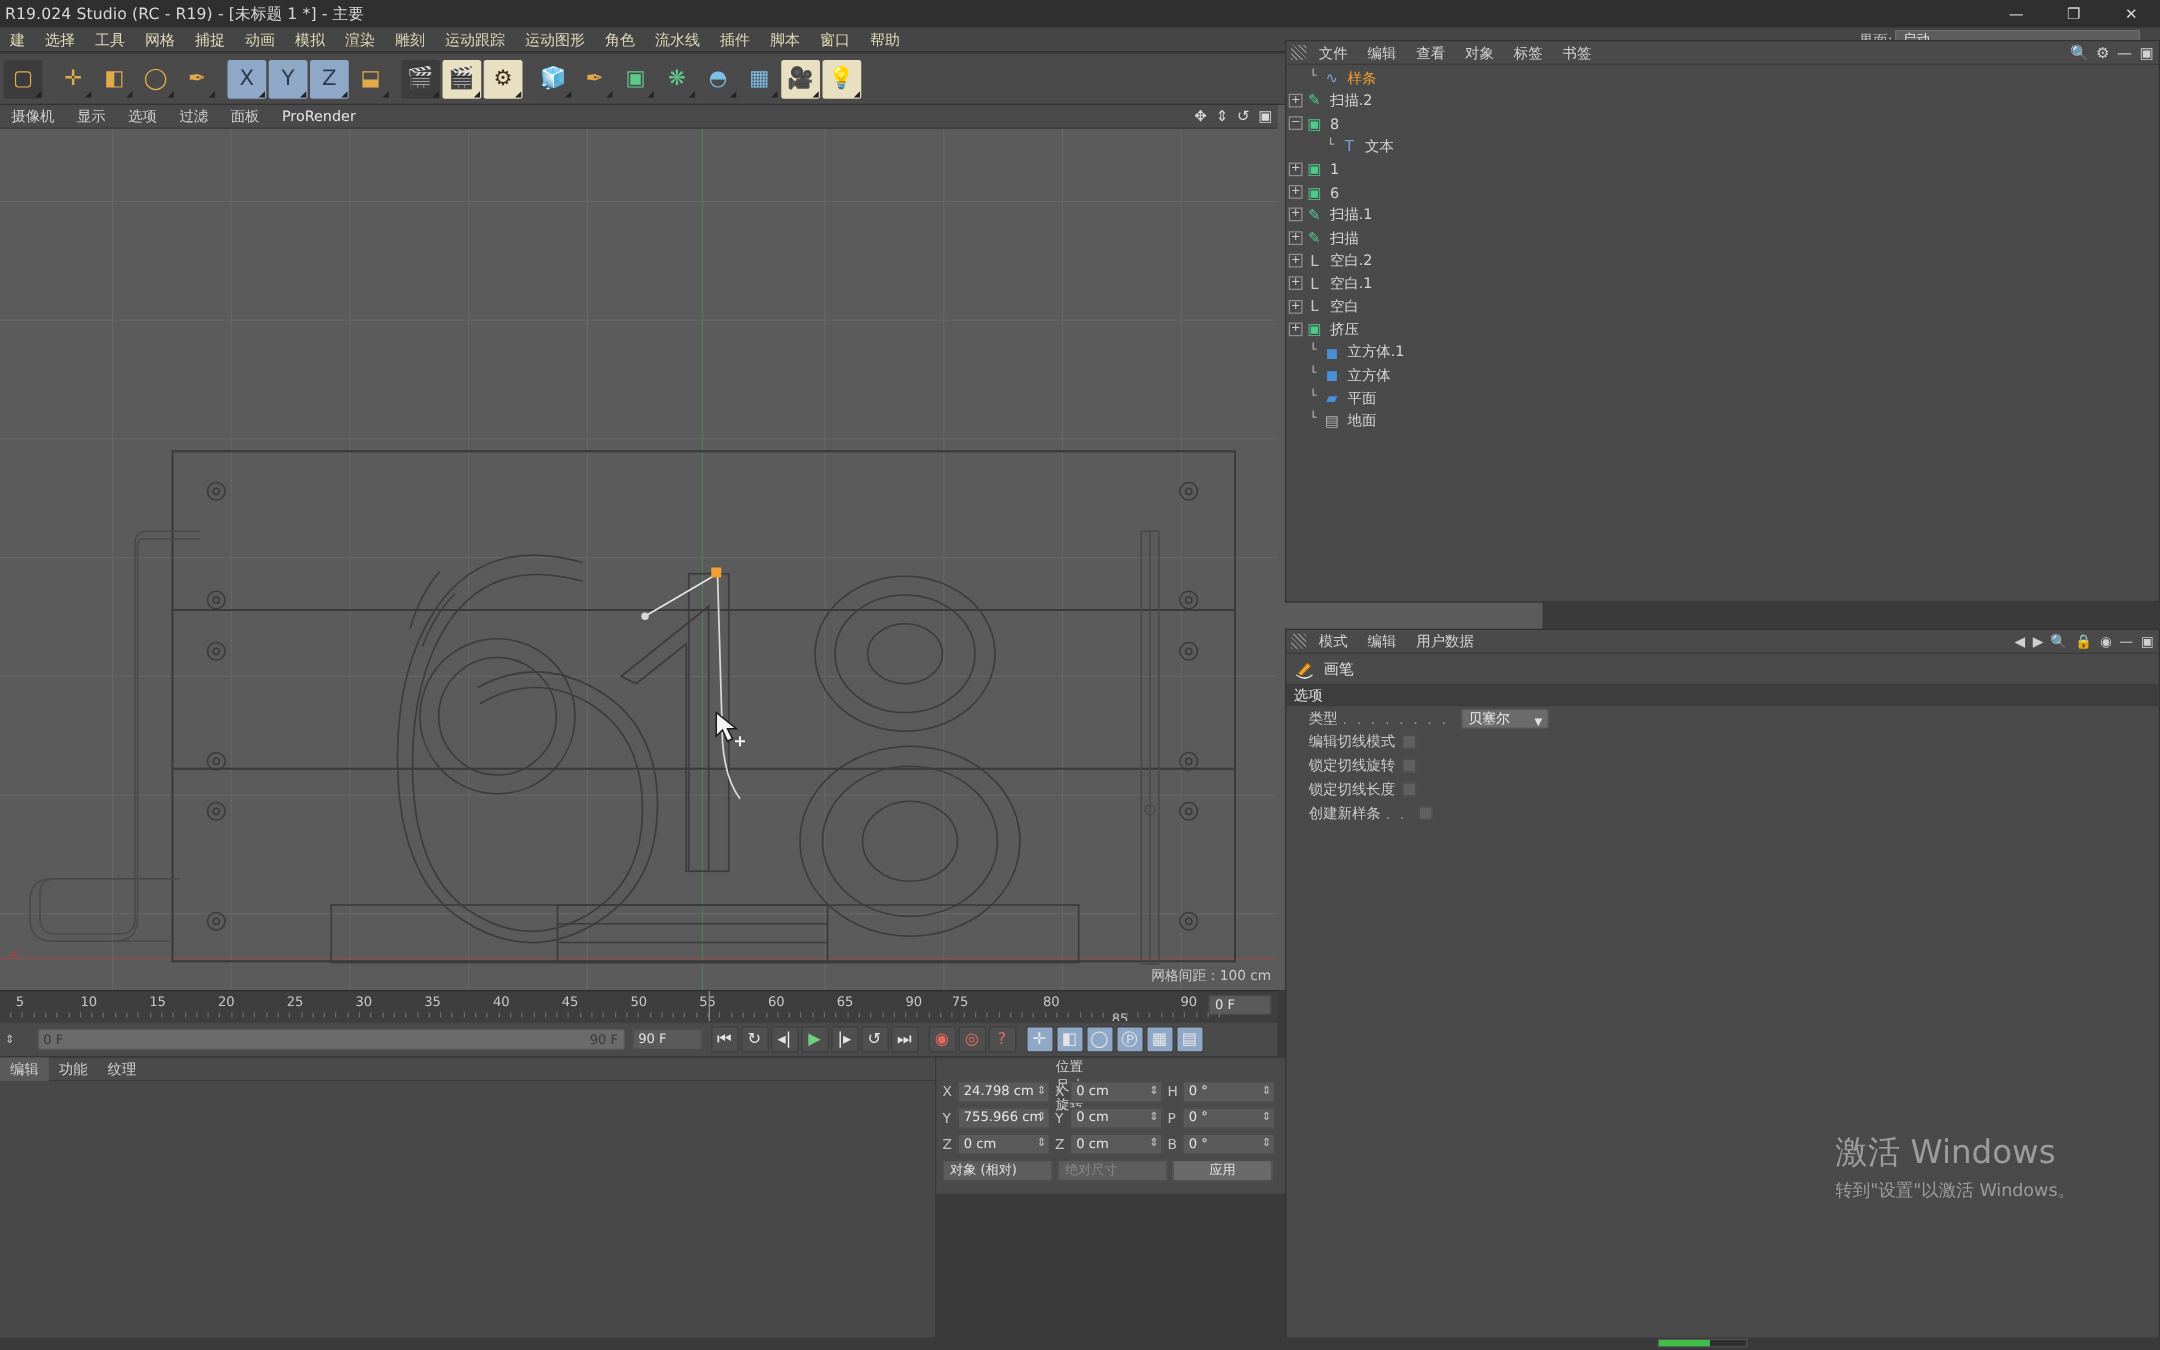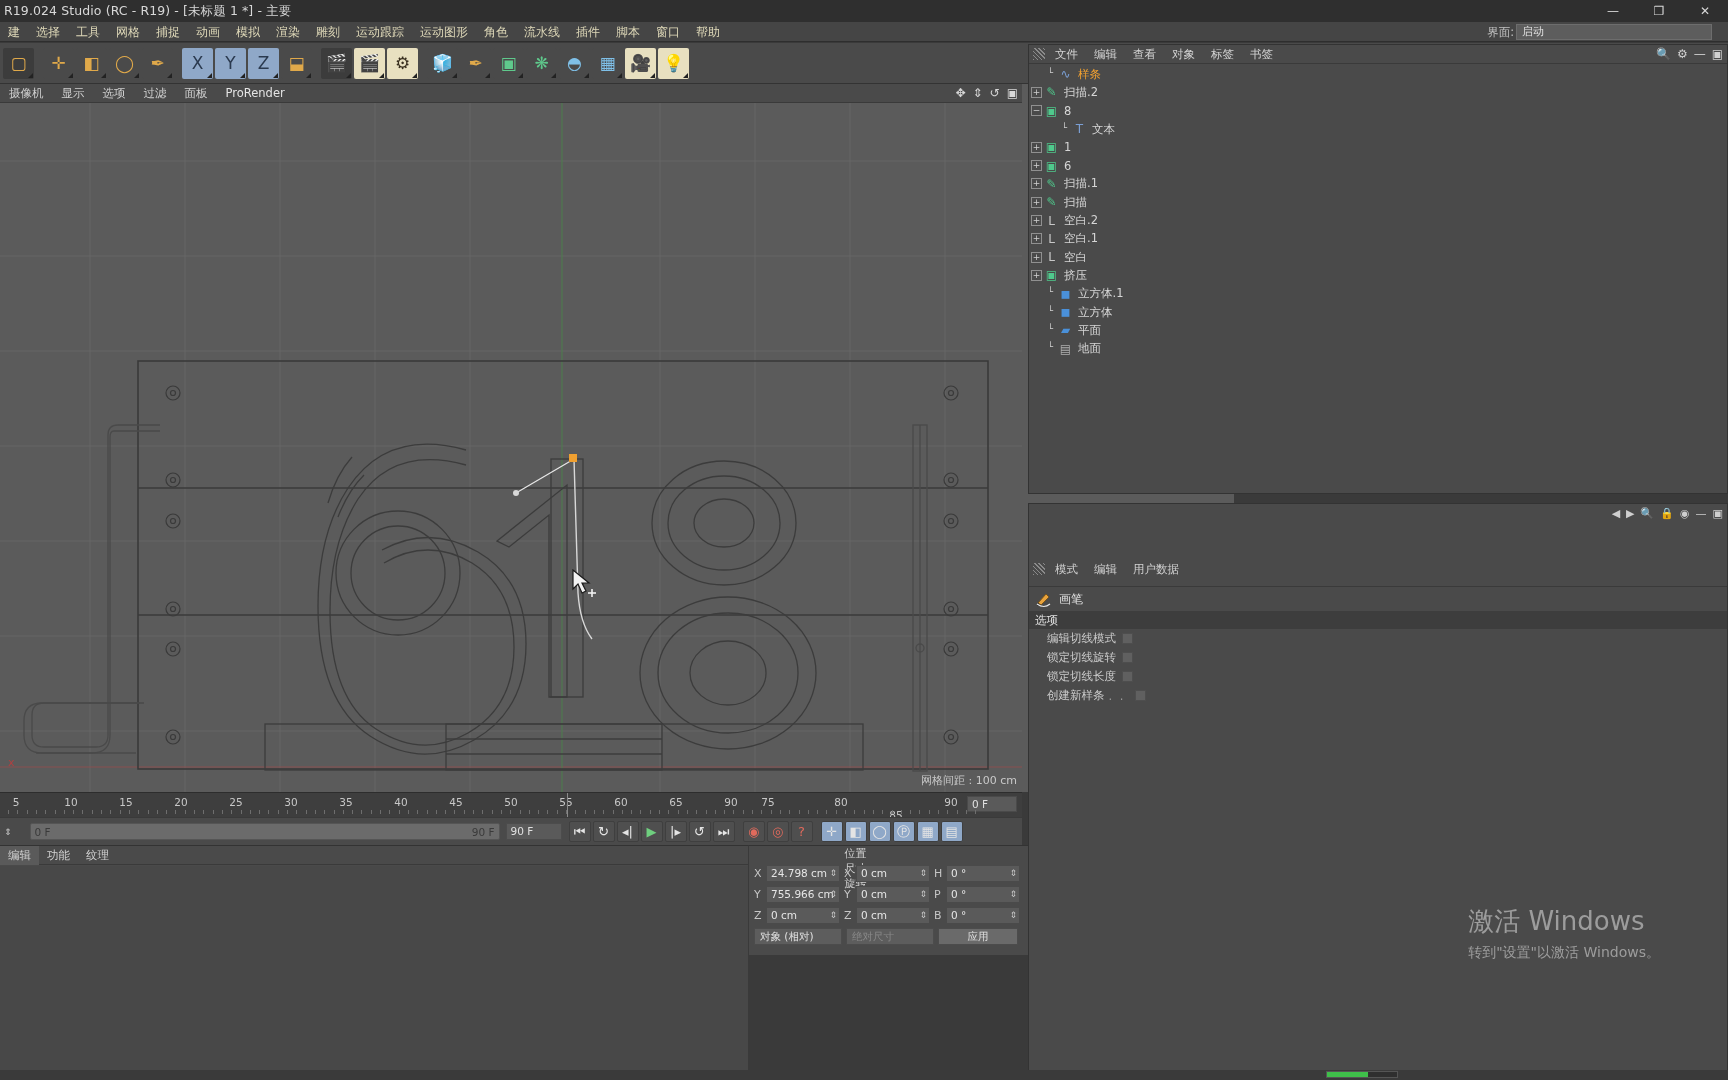--- a/index.html
+++ b/index.html
@@ -158,21 +158,21 @@
   .cbtn {
     height:17px; background:#5d5d5d; border:1px solid #4c4c4c;
     font-size:10.5px; color:#e0e0e0; padding:0 5px; line-height:15px;
     display:flex; align-items:center;
   }
   .cbtn.disabled { color:#888; }
   .cbtn.apply { background:#6a6a6a; width:80px; justify-content:center; }
 
   
   .objman {
-    position:absolute; left:1028px; top:44px; width:700px; height:450px;
+    position:absolute; left:1028px; top:32px; width:700px; height:450px;
     background:#4a4a4a; border:1px solid #333;
   }
   .om-menu { height:19px; display:flex; align-items:center; border-bottom:1px solid #3a3a3a; }
   .om-menu .om { font-size:11.5px; color:#d2d2d2; padding:0 8px; line-height:19px; }
   .om-icons { position:absolute; right:4px; top:2px; display:flex; gap:6px; }
   .om-icons span { font-size:12px; color:#d0d0d0; }
   .om-body { position:absolute; left:0; top:20px; right:0; bottom:0; overflow:hidden; }
   .orow { position:relative; height:18.3px; display:flex; align-items:center; }
   .otree { display:flex; align-items:center; width:220px; padding-left:2px; }
   .oexp {
@@ -182,21 +182,21 @@
   .oexp.blank { border:none; }
   .oicon { width:15px; height:14px; margin-right:5px; flex:none; display:flex; align-items:center; justify-content:center; font-size:12px; }
   .olabel { font-size:11.5px; color:#d6d6d6; white-space:nowrap; }
   .orow.selected .olabel { color:#f0a030; }
 
   
   .attrman {
     position:absolute; left:1028px; top:503px; width:700px; height:577px;
     background:#4a4a4a; border:1px solid #333;
   }
-  .am-menu { height:35px; display:flex; align-items:center; border-bottom:1px solid #3a3a3a;margin-top:48px; }
+  .am-menu { height:19px; display:flex; align-items:center; border-bottom:1px solid #3a3a3a; }
   .am-menu .am { font-size:11.5px; color:#d2d2d2; padding:0 8px; line-height:19px; }
   .am-icons { position:absolute; right:4px; top:3px; display:flex; gap:6px; align-items:center; }
   .am-icons span { font-size:11px; color:#cfcfcf; }
   .am-title { height:24px; display:flex; align-items:center; padding-left:6px; gap:7px; }
   .am-title .t { font-size:12px; color:#e0e0e0; }
   .am-section {
     height:18px; background:#3d3d3d; display:flex; align-items:center;
     padding-left:6px; font-size:11.5px; color:#e2e2e2;
   }
   .am-row { height:19px; display:flex; align-items:center; padding-left:18px; font-size:11.5px; }
@@ -822,20 +822,25 @@
       <svg width="17" height="17" viewBox="0 0 17 17">
         <path d="M3 12 L11 3 L14 6 L6 14 Z" fill="#e8a33d" stroke="#7a5418" stroke-width="1"></path>
         <path d="M3 12 L6 14 L2 15 Z" fill="#2b2b2b"></path>
         <path d="M2 13 q7 5 13 0" stroke="#e8e8e8" stroke-width="1.2" fill="none"></path>
       </svg>
       <span class="t">画笔</span>
     </div>
     <div class="am-section">选项</div>
     <div id="amrows">
         <div class="am-row">
+          <span class="lbl">类型</span>
+          <span class="dots">. . . . . . . .</span>
+          <span class="am-combo">贝塞尔<span class="arr">▼</span></span>
+        </div>
+        <div class="am-row">
           <span class="lbl">编辑切线模式</span>
           <span class="am-chk"></span>
         </div>
         <div class="am-row">
           <span class="lbl">锁定切线旋转</span>
           <span class="am-chk"></span>
         </div>
         <div class="am-row">
           <span class="lbl">锁定切线长度</span>
           <span class="am-chk"></span>

